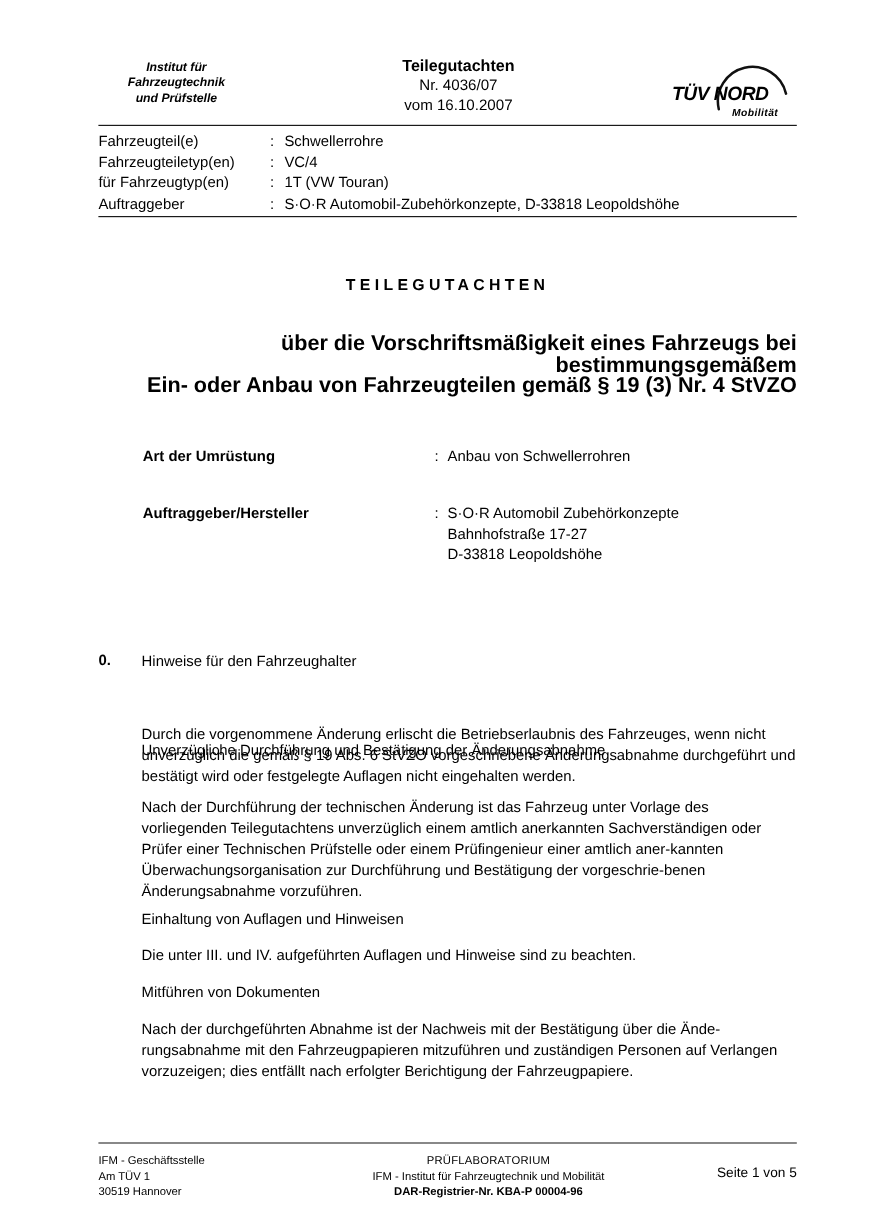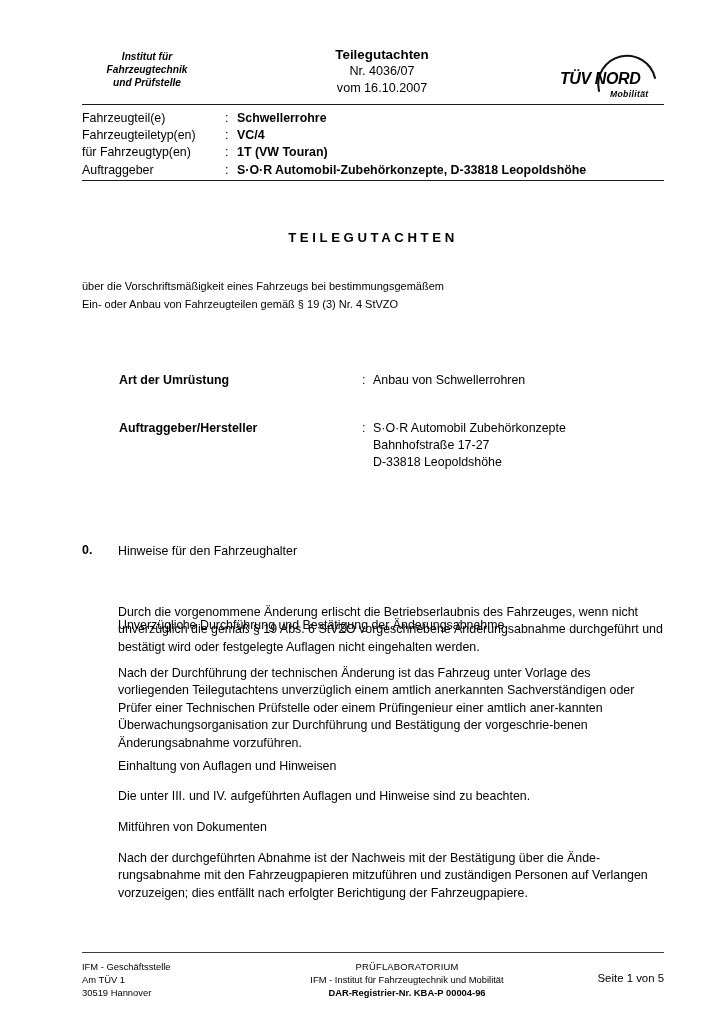--- a/index.html
+++ b/index.html
@@ -112,41 +112,41 @@
     position: absolute;
     left: 82px;
     top: 110px;
     width: 582px;
     font-size: 12.4px;
     line-height: 17.2px;
   }
   .field-row { display: flex; }
   .field-key { width: 143px; flex: 0 0 143px; }
   .field-colon { width: 12px; flex: 0 0 12px; }
-  .field-val { flex: 1 1 auto; font-weight: bold; }
+  .field-val { flex: 1 1 auto; }
 
   
   .big-title {
     position: absolute;
     left: 82px;
     top: 230px;
     width: 582px;
     text-align: center;
     font-weight: bold;
     font-size: 13.2px;
     letter-spacing: 3.6px;
   }
   .subtitle {
     position: absolute;
     left: 82px;
     top: 278px;
     width: 582px;
-    text-align: left;
-    font-weight: normal;
-    font-size: 11px;
+    text-align: right;
+    font-weight: bold;
+    font-size: 18px;
     line-height: 17.6px;
   }
 
   
   .info-block {
     position: absolute;
     left: 119px;
     width: 545px;
     font-size: 12.4px;
     line-height: 17.2px;

